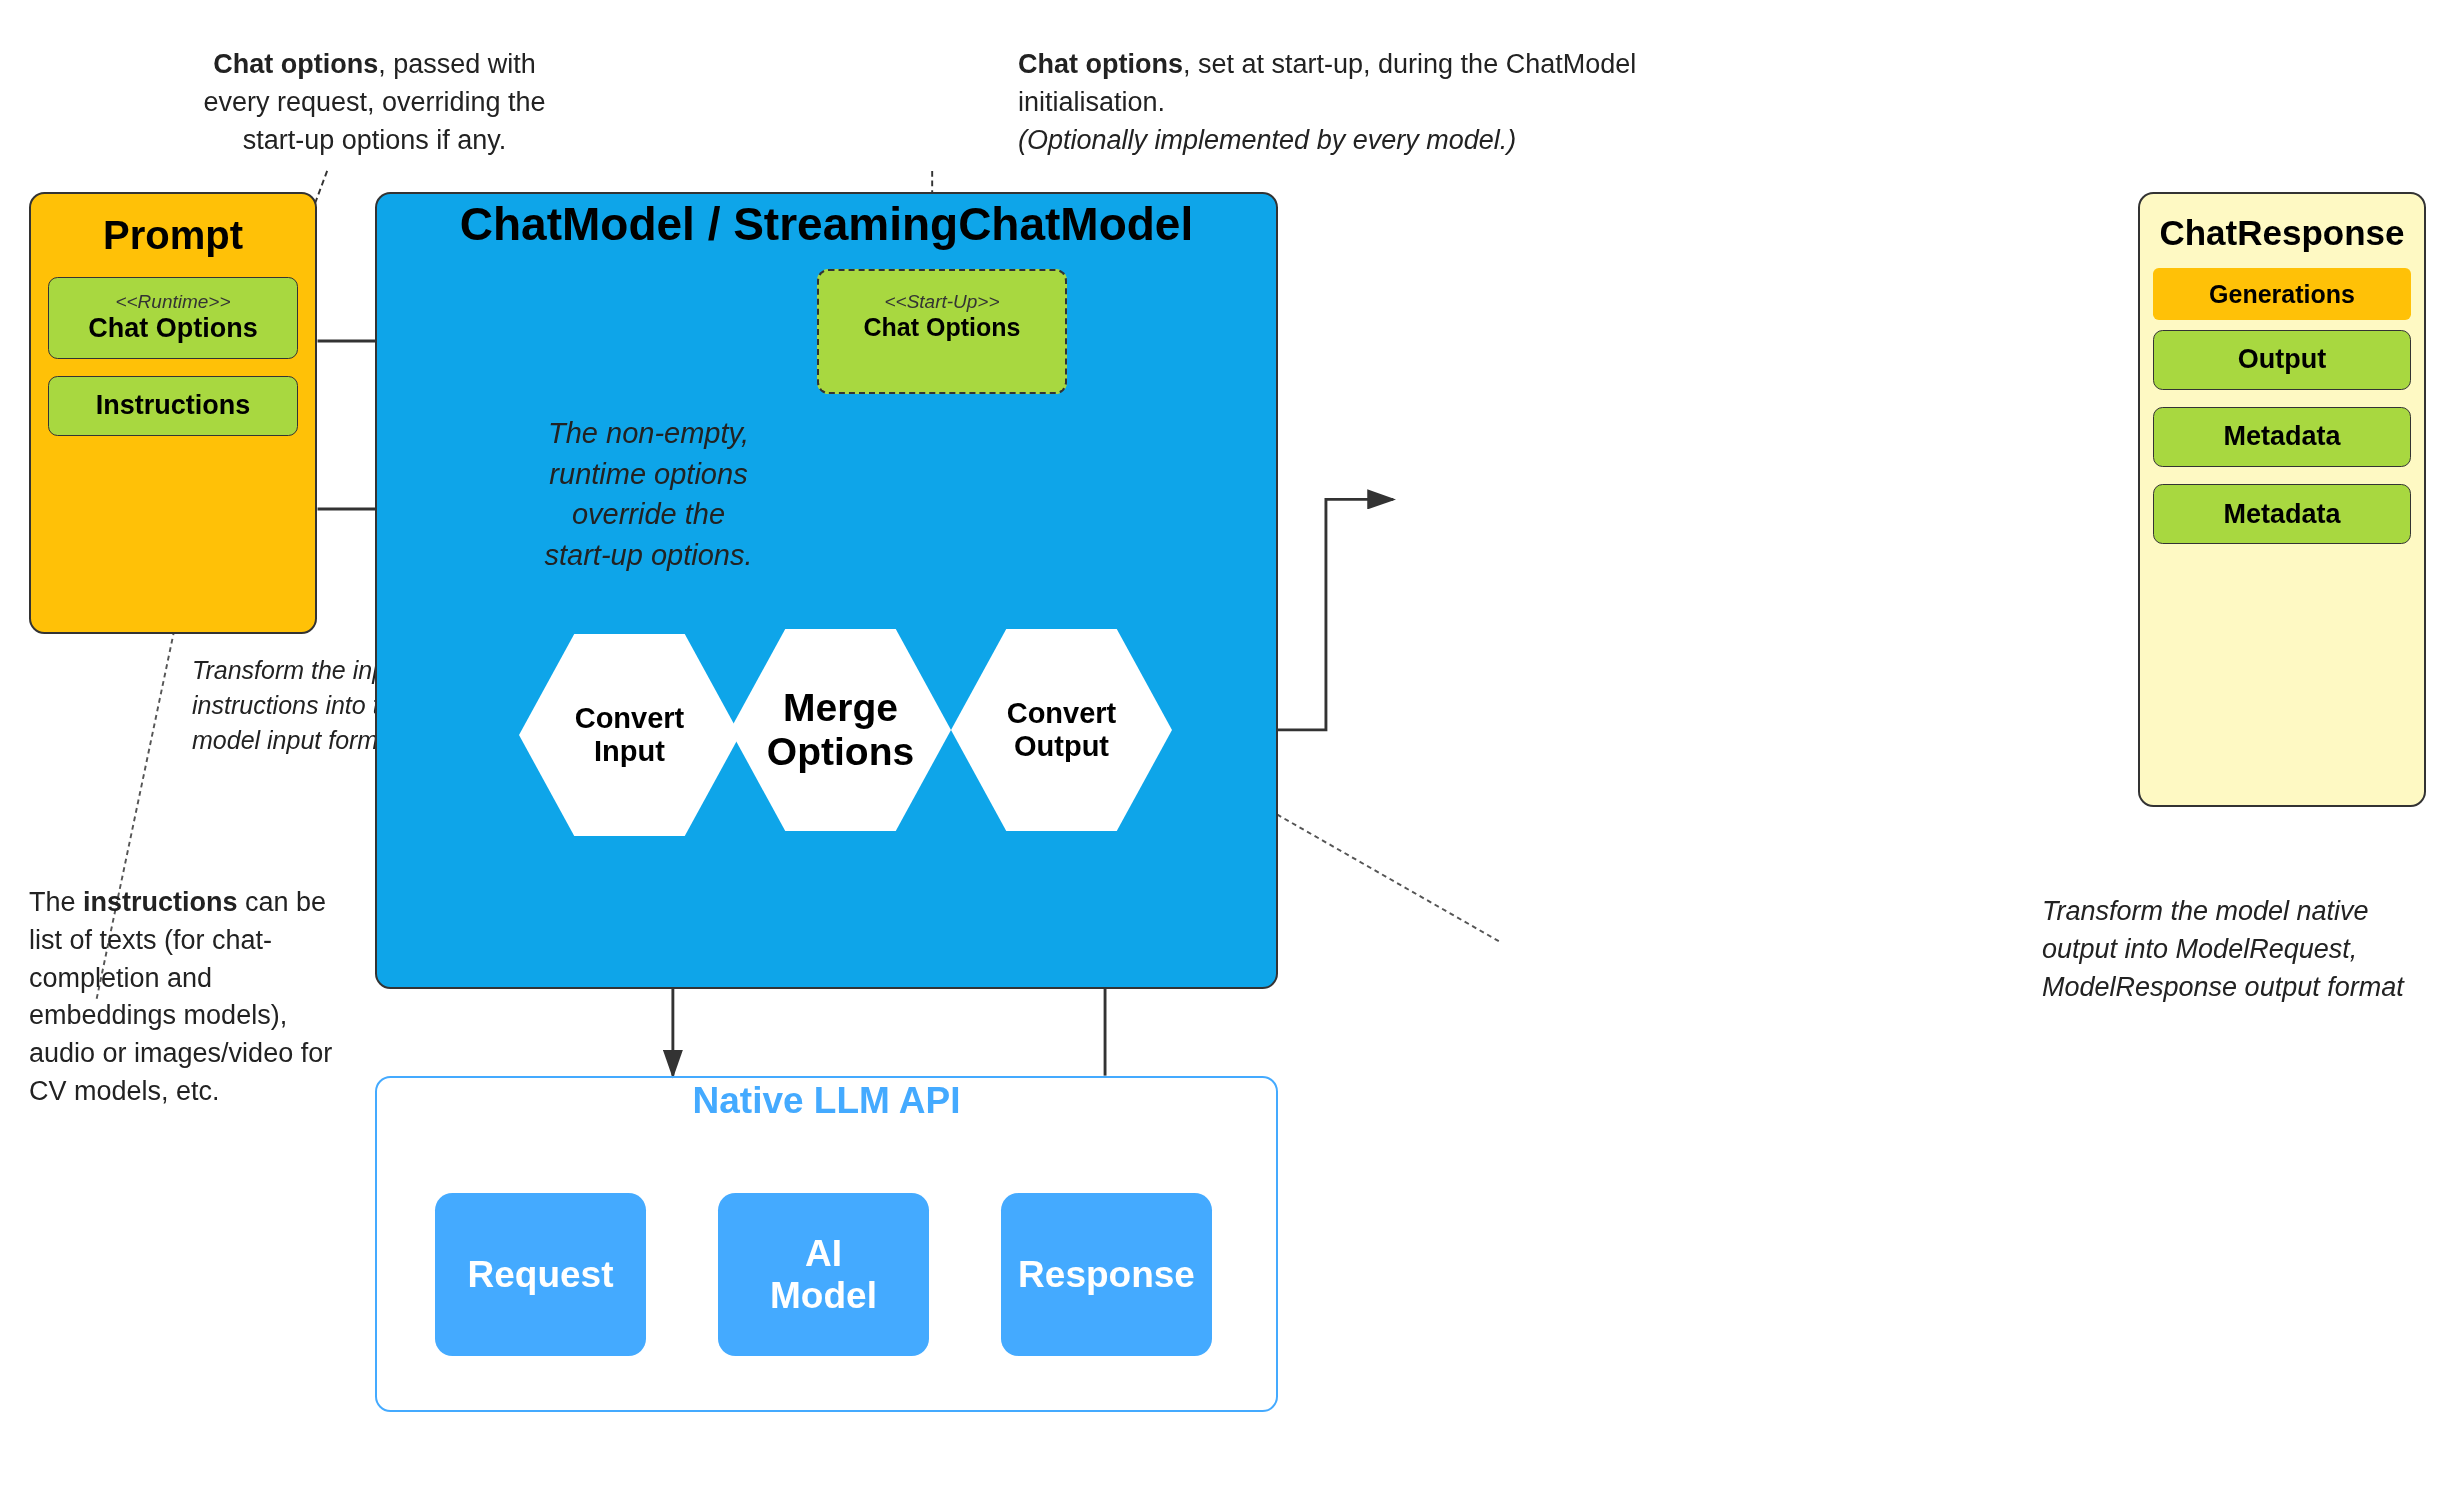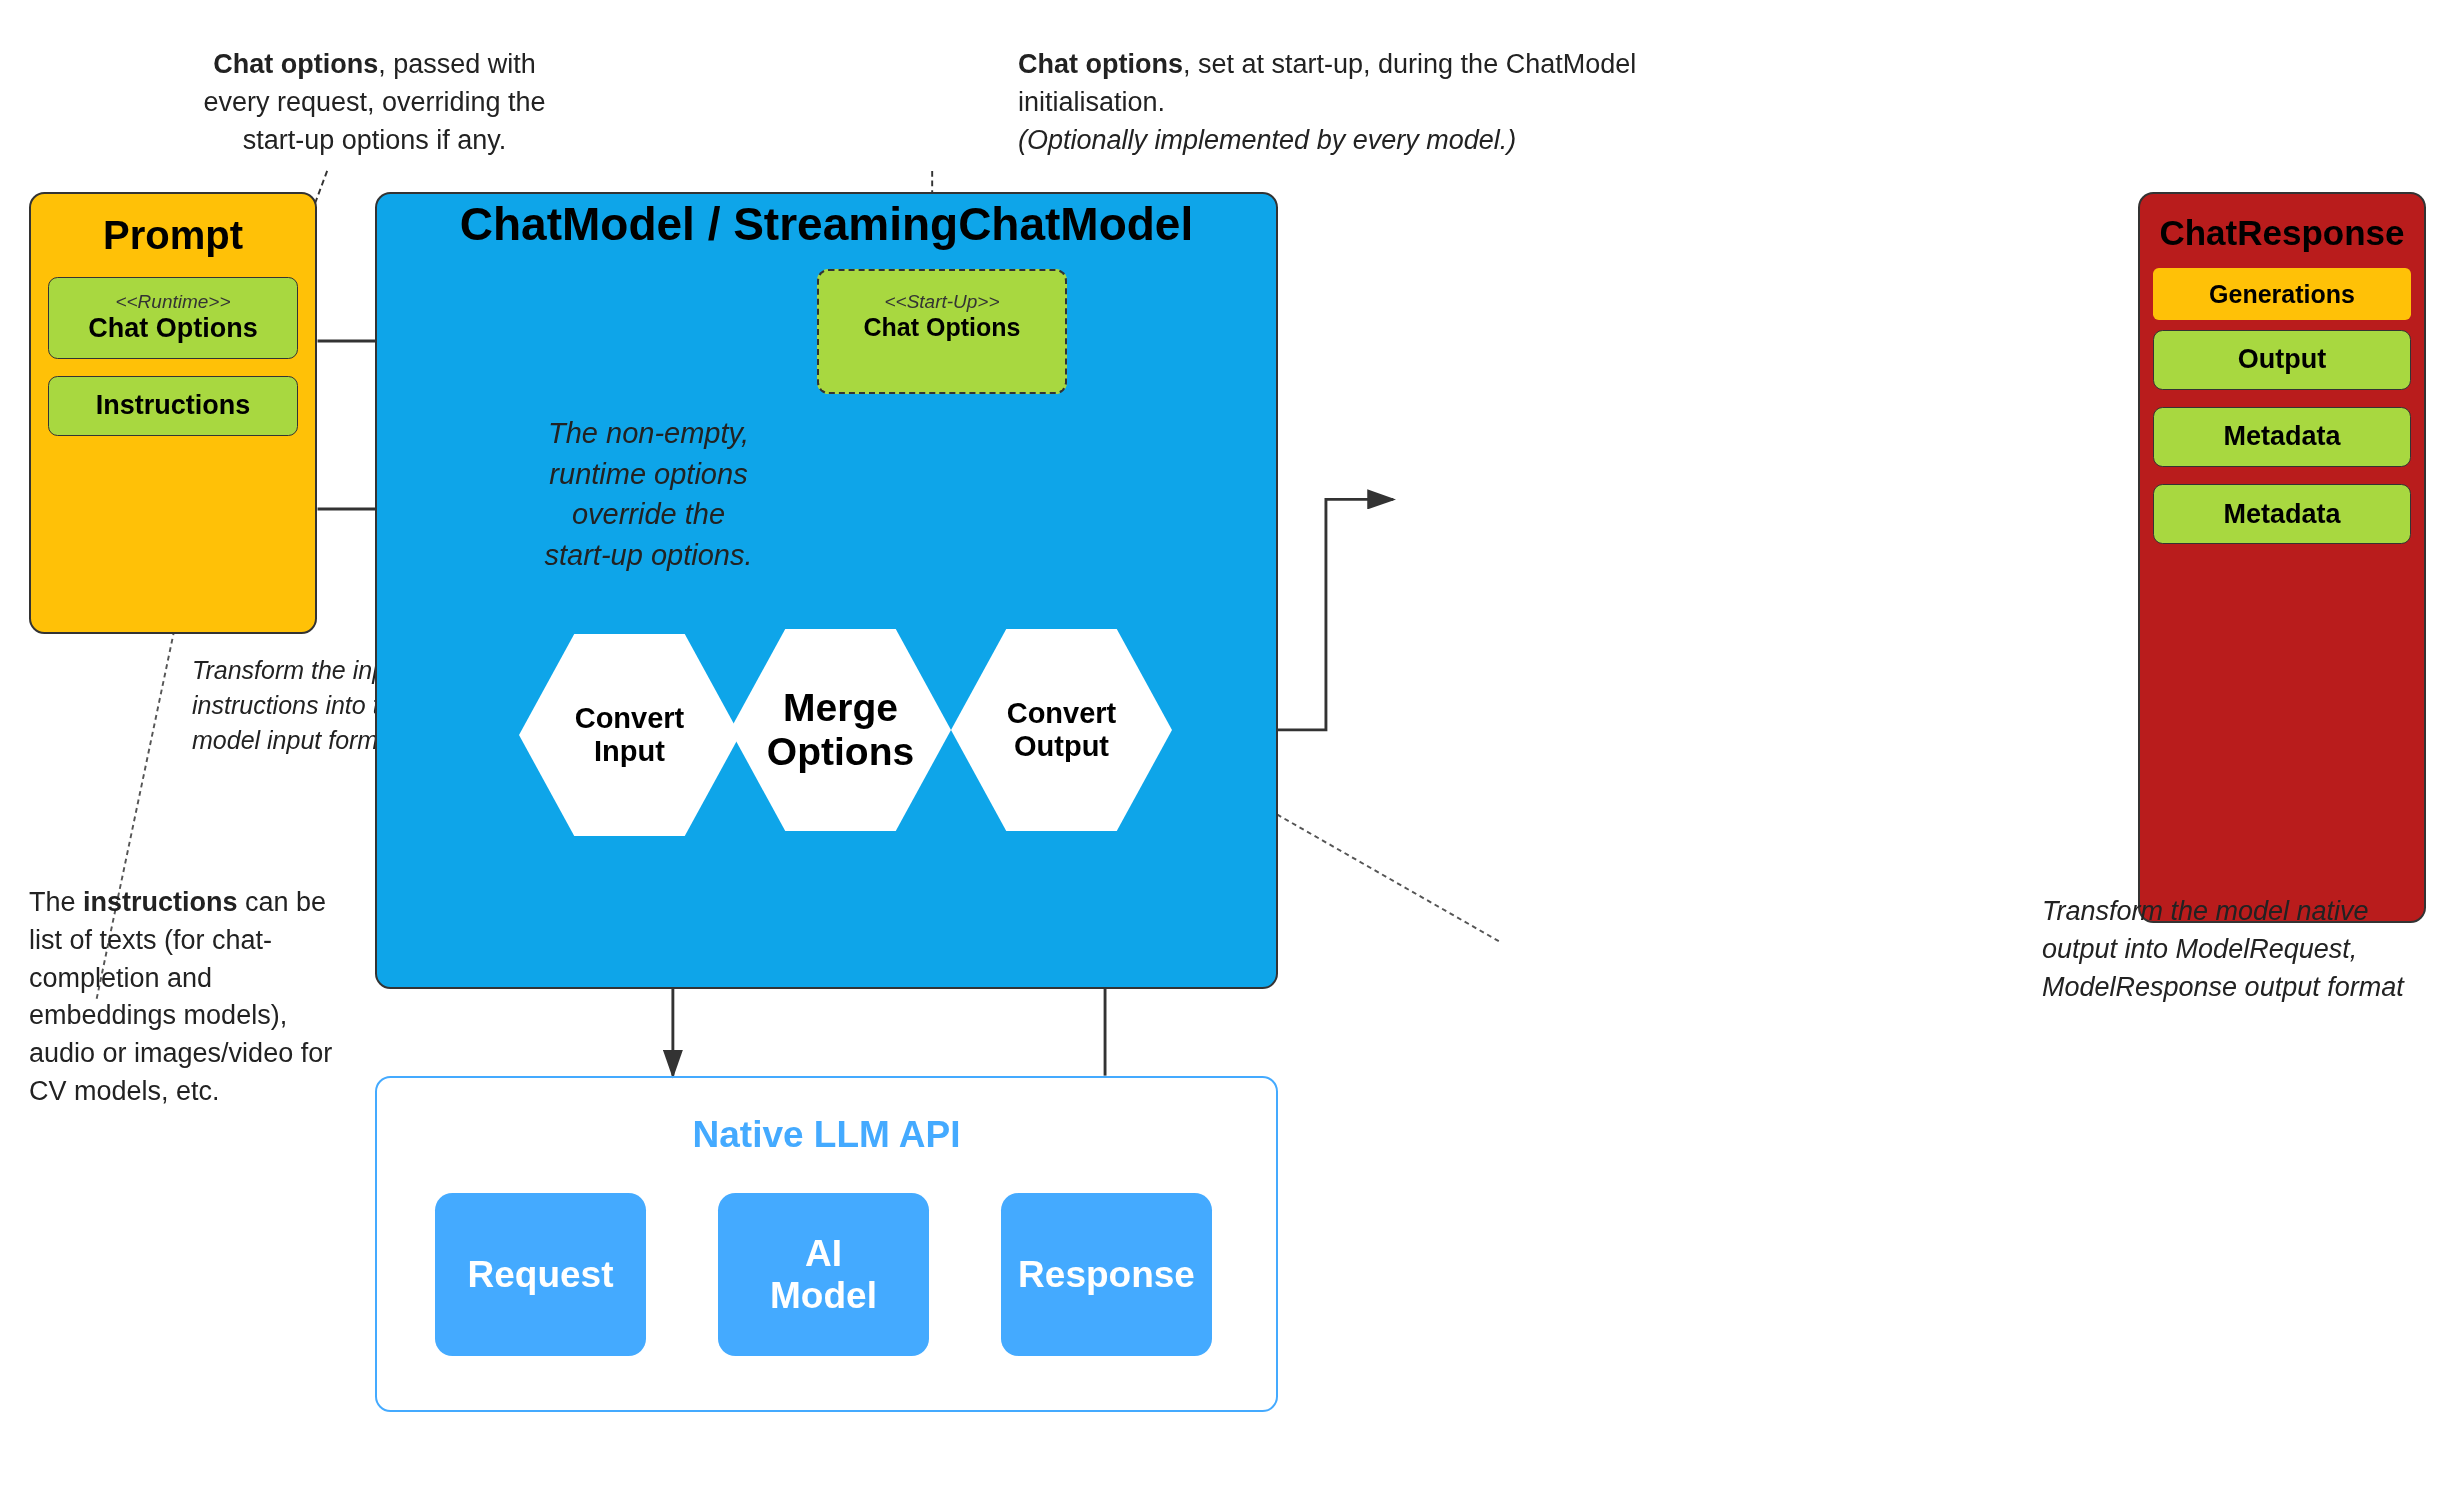--- a/index.html
+++ b/index.html
@@ -179,22 +179,22 @@
       font-weight: 900;
       color: #000;
     }
 
     
     .chatresponse-box {
       position: absolute;
       top: 192px;
       right: 29px;
       width: 288px;
-      height: 731px;
-      background: #b91c1c;
+      height: 615px;
+      background: #fef9c3;
       border: 2.9px solid #333;
       border-radius: 15.4px;
       padding: 19px 13.4px;
     }
     .chatresponse-box .box-title {
       font-size: 35px;
       font-weight: 900;
       color: #000;
       text-align: center;
       margin-bottom: 15.4px;
@@ -213,21 +213,21 @@
     
     .native-box {
       position: absolute;
       top: 1076px;
       left: 375px;
       width: 903px;
       height: 336px;
       background: transparent;
       border: 2.9px solid #44AAFF;
       border-radius: 15.4px;
-      padding: 36px;
+      padding: 2px;
     }
     .native-box .box-title {
       font-size: 37px;
       font-weight: 700;
       color: #44AAFF;
       text-align: center;
       margin-bottom: 19px;
     }
 
     

